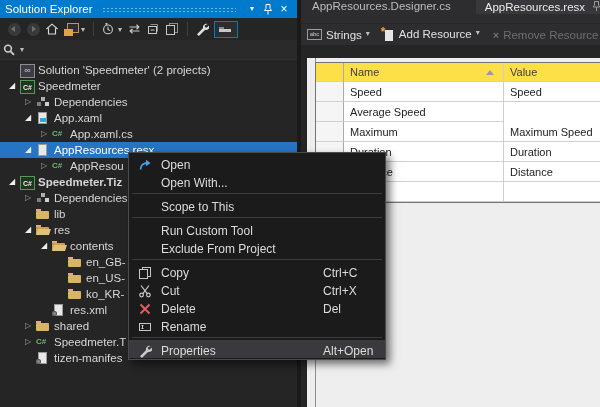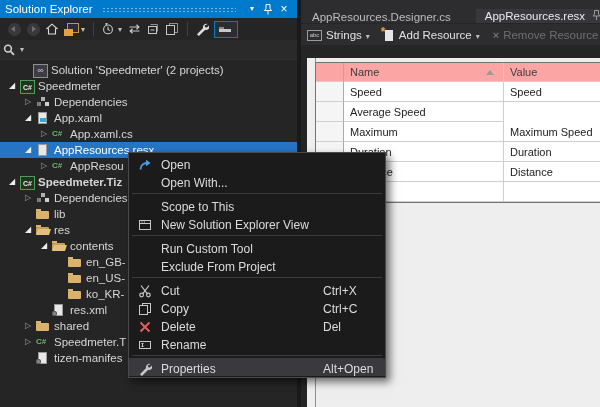--- a/index.html
+++ b/index.html
@@ -66,50 +66,50 @@
   .i-cs::before{content:'C#';position:absolute;left:1px;top:3px;color:#6cb96f;font-weight:bold;font-size:8px}
   .i-csproj::before{content:'C#';position:absolute;left:1px;top:2px;width:13px;height:12px;border:1px solid #4c9e57;background:#223322;
                     color:#eaeaea;font-weight:bold;font-size:7px;display:flex;align-items:center;justify-content:center}
   .i-solution::before{content:'∞';position:absolute;left:1px;top:2px;width:13px;height:12px;border:1px solid #8f8f93;background:#3c3c41;
                       color:#c39bd3;font-weight:bold;font-size:9px;line-height:11px;text-align:center}
   .i-deps::before{content:'';position:absolute;left:6px;top:3px;width:4px;height:4px;background:#b0b0b0;
                   box-shadow:-4px 5px 0 #7e7e7e,4px 5px 0 #cfcfcf}
 
   
   .rpanel{position:absolute;left:301px;top:0;width:299px;height:407px;background:var(--panel-bg);overflow:hidden}
-  .tabbar{position:absolute;left:0;top:0;right:0;height:23px;background:var(--toolbar-bg);display:flex;align-items:flex-end}
+  .tabbar{position:absolute;left:0;top:0;right:0;height:23px;background:var(--toolbar-bg);display:flex;align-items:flex-start}
   .tab{display:flex;align-items:center;padding:0 9px;color:#bcbcbc;cursor:default}
   .tab.inactive{margin-left:2px}
   .tab.active{margin-left:16px;background:#37373c;color:#ececec;flex:1;gap:6px}
   .tab.active .ticons{margin-left:auto;display:flex;align-items:center;gap:5px}
 
   .etoolbar{position:absolute;left:0;top:23px;right:0;height:22px;background:var(--toolbar-bg);
             border-top:1px solid #26262a;display:flex;align-items:center;padding:0 6px;color:#e0e0e0;white-space:nowrap}
-  .tbgroup{display:flex;align-items:flex-end;gap:4px;margin-right:10px;cursor:default}
+  .tbgroup{display:flex;align-items:flex-start;gap:4px;margin-right:10px;cursor:default}
   .strings-glyph{width:15px;height:11px;border:1px solid #9a9a9a;color:#cdcdcd;font-size:6px;line-height:9px;text-align:center}
   .addres-glyph{position:relative;width:12px;height:13px}
   .addres-glyph::before{content:'';position:absolute;left:2px;top:2px;width:8px;height:11px;background:#e6e6e6}
   .addres-glyph::after{content:'*';position:absolute;left:-2px;top:-3px;color:#e8a33d;font-weight:bold;font-size:12px}
   .xmark{color:#6f6f6f;font-weight:bold;font-size:11px}
   .disabled{color:#6f6f6f}
   .etb-sep{width:1px;height:14px;background:#47474c;margin:0 6px 0 0}
 
   .surface{position:absolute;left:6px;top:58px;right:0;bottom:0;background:var(--surface)}
   .vline{position:absolute;left:14px;top:58px;bottom:0;width:1px;background:#8f8f8f}
 
   .grid{position:absolute;left:14px;top:62px;width:350px;border:1px solid #757575;background:#fff;
         color:#222;font-size:11px}
   .grow{display:flex;height:20px}
   .grow.head{height:19px}
   .gc{border-right:1px solid #cfcfcf;border-bottom:1px solid #cfcfcf;display:flex;align-items:center;
       padding:0 6px;white-space:nowrap;overflow:hidden}
   .gc.rh{flex:0 0 28px;background:#f5f5f5;border-right:1px solid #ababab;padding:0}
   .gc.cname{flex:0 0 160px;position:relative}
   .gc.cval{flex:0 0 160px}
-  .grow.head .gc{background:#fca5a5;color:#3d3d3d}
+  .grow.head .gc{background:#fde047;color:#3d3d3d}
   .sortasc{position:absolute;right:9px;top:7px;width:0;height:0;border-left:4px solid transparent;
            border-right:4px solid transparent;border-bottom:5px solid #9a9a9a}
 
   
   .cmenu{position:absolute;left:128px;top:152px;width:258px;background:var(--menu-bg);
          border:1px solid var(--menu-border);box-shadow:4px 4px 8px rgba(0,0,0,.55);
          padding:1px 0;z-index:10;color:#dcdcdc;font-size:12px}
   .mitem{height:18px;display:flex;align-items:flex-end;cursor:default}
   .mitem.hl{background:var(--menu-hl)}
   .micon{width:32px;flex:0 0 32px;display:flex;align-items:center;justify-content:center}
@@ -193,21 +193,21 @@
       <span class="ico mag">
         <svg width="14" height="14" viewBox="0 0 14 14">
             <circle cx="6" cy="5.6" r="3.4" fill="none" stroke="#cfcfcf" stroke-width="1.6"></circle>
             <path d="M8.6 8.4L12 11.8" stroke="#cfcfcf" stroke-width="1.8"></path>
           </svg>
       </span>
       <span class="tcaret" style="margin-right:6px">▾</span>
     </div>
 
     <div class="tree">
-        <div class="trow" style="padding-left: 18px;">
+        <div class="trow" style="padding-left: 5px;">
           <span class="exp"></span>
           <span class="ticon i-solution"></span>
           <span class="tlab">Solution 'Speedmeter' (2 projects)</span>
         </div>
         <div class="trow" style="padding-left: 5px;">
           <span class="exp open">◢</span>
           <span class="ticon i-csproj"></span>
           <span class="tlab">Speedmeter</span>
         </div>
         <div class="trow" style="padding-left: 21px;">
@@ -399,66 +399,56 @@
         <span class="micon"></span>
         <span class="mlabel">Open With...</span>
         <span class="mshortcut"></span>
       </div>
       <div class="msep"></div>
       <div class="mitem">
         <span class="micon"></span>
         <span class="mlabel">Scope to This</span>
         <span class="mshortcut"></span>
       </div>
-      <div class="mitem">
-        <span class="micon">
-          <svg width="14" height="14" viewBox="0 0 14 14">
-            <rect x="1.5" y="2.5" width="11" height="9" fill="none" stroke="#c8c8c8"></rect>
-            <path d="M1.5 5.5h11M3.5 4h1.2M5.8 4h1.2" stroke="#c8c8c8"></path>
-          </svg>
-        </span>
-        <span class="mlabel">New Solution Explorer View</span>
-        <span class="mshortcut"></span>
-      </div>
       <div class="msep"></div>
       <div class="mitem">
         <span class="micon"></span>
         <span class="mlabel">Run Custom Tool</span>
         <span class="mshortcut"></span>
       </div>
       <div class="mitem">
         <span class="micon"></span>
         <span class="mlabel">Exclude From Project</span>
         <span class="mshortcut"></span>
       </div>
       <div class="msep"></div>
+      <div class="mitem">
+        <span class="micon">
+          <svg width="14" height="14" viewBox="0 0 14 14">
+            <rect x="4.5" y="1.5" width="8" height="9" fill="none" stroke="#c8c8c8"></rect>
+            <rect x="1.5" y="3.5" width="8" height="9" fill="#1b1b1c" stroke="#c8c8c8"></rect>
+          </svg>
+        </span>
+        <span class="mlabel">Copy</span>
+        <span class="mshortcut">Ctrl+C</span>
+      </div>
       <div class="mitem">
         <span class="micon">
           <svg width="14" height="14" viewBox="0 0 14 14">
             <circle cx="3.6" cy="11" r="1.8" fill="none" stroke="#c8c8c8" stroke-width="1.2"></circle>
             <circle cx="10.4" cy="11" r="1.8" fill="none" stroke="#c8c8c8" stroke-width="1.2"></circle>
             <path d="M4.8 9.6L11 1.5M9.2 9.6L3 1.5" stroke="#c8c8c8" stroke-width="1.2" fill="none"></path>
           </svg>
         </span>
         <span class="mlabel">Cut</span>
         <span class="mshortcut">Ctrl+X</span>
       </div>
       <div class="mitem">
         <span class="micon">
           <svg width="14" height="14" viewBox="0 0 14 14">
-            <rect x="4.5" y="1.5" width="8" height="9" fill="none" stroke="#c8c8c8"></rect>
-            <rect x="1.5" y="3.5" width="8" height="9" fill="#1b1b1c" stroke="#c8c8c8"></rect>
-          </svg>
-        </span>
-        <span class="mlabel">Copy</span>
-        <span class="mshortcut">Ctrl+C</span>
-      </div>
-      <div class="mitem">
-        <span class="micon">
-          <svg width="14" height="14" viewBox="0 0 14 14">
             <path d="M2.5 2.5l9 9M11.5 2.5l-9 9" stroke="#e25d5d" stroke-width="2" fill="none"></path>
           </svg>
         </span>
         <span class="mlabel">Delete</span>
         <span class="mshortcut">Del</span>
       </div>
       <div class="mitem">
         <span class="micon">
           <svg width="14" height="14" viewBox="0 0 14 14">
             <rect x="1.5" y="3.5" width="11" height="7" fill="none" stroke="#c8c8c8"></rect>

